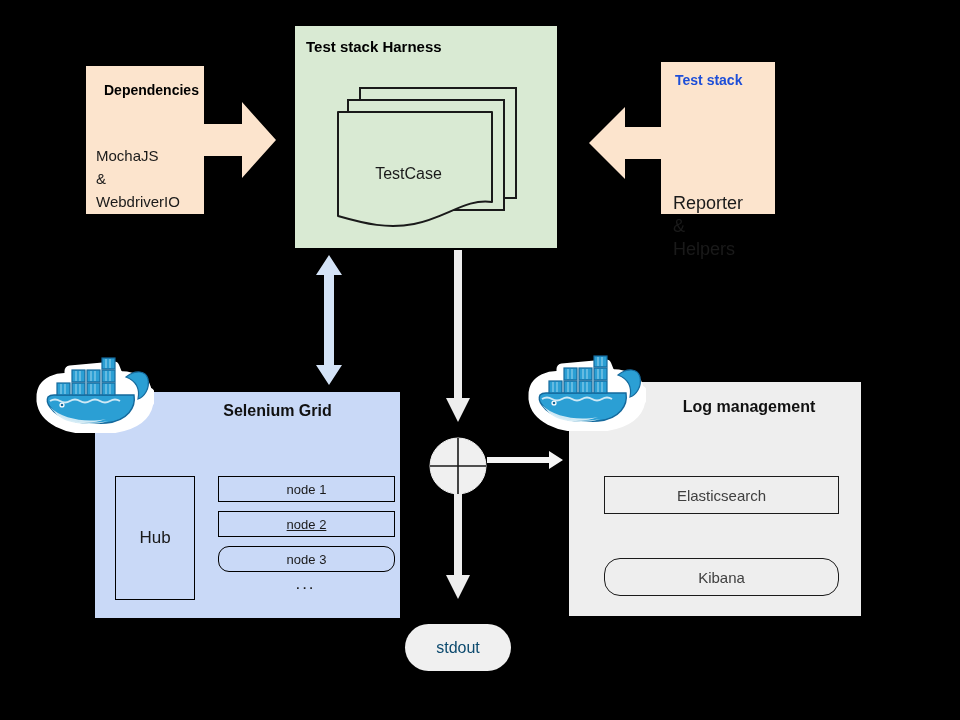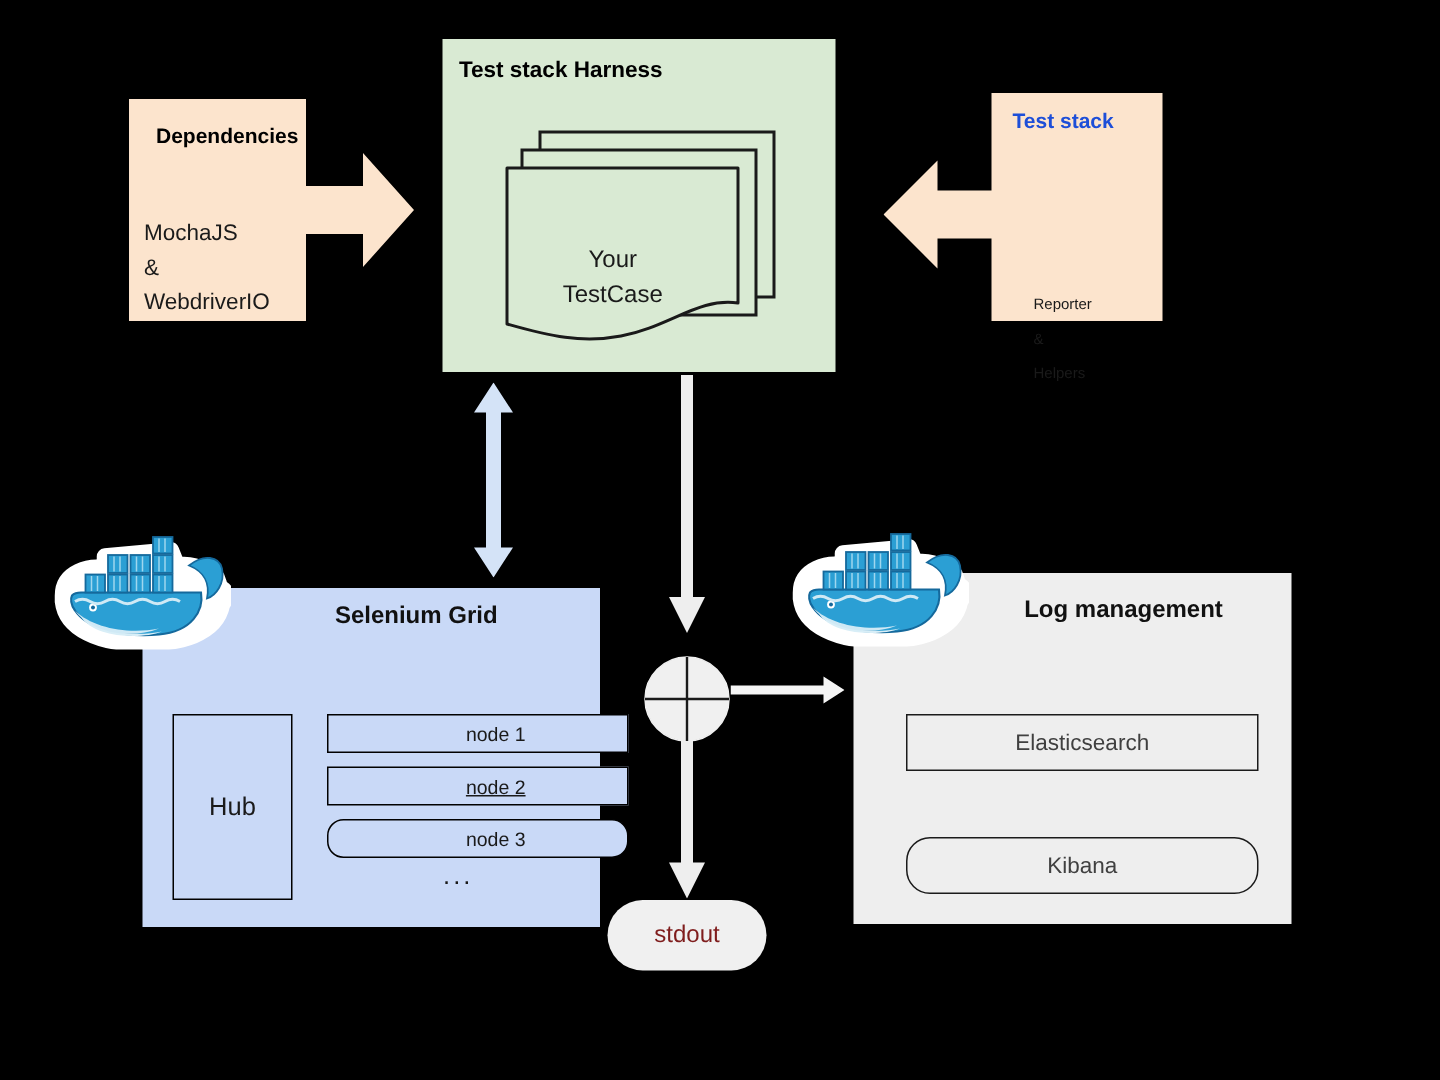--- a/index.html
+++ b/index.html
@@ -62,22 +62,22 @@
   #teststack-box {
     left: 661px; top: 62px; width: 114px; height: 152px;
     background: #fce4cd;
   }
   #teststack-title {
     position: absolute; left: 14px; top: 10px;
     font-size: 14px; font-weight: bold; color: #1d4ed8;
     white-space: nowrap;
   }
   #teststack-body {
-    position: absolute; left: 28px; top: 130px;
-    font-size: 10px; color: #1a1a1a; line-height: 23px;
+    position: absolute; left: 12px; top: 130px;
+    font-size: 18px; color: #1a1a1a; line-height: 23px;
   }
   #teststack-arrow {
     position: absolute; left: 589px; top: 105px;
     width: 74px; height: 76px;
   }
   
   #bidir-arrow { position: absolute; left: 314px; top: 255px; width: 30px; height: 130px; }
   #harness-down-arrow { position: absolute; left: 443px; top: 250px; width: 30px; height: 172px; }
   #junction-right-arrow { position: absolute; left: 487px; top: 450px; width: 76px; height: 20px; }
   #junction-down-arrow { position: absolute; left: 443px; top: 487px; width: 30px; height: 112px; }
@@ -100,21 +100,21 @@
   #hub-box {
     position: absolute; left: 20px; top: 84px; width: 78px; height: 122px;
     border: 1.5px solid #000; background: #c9d9f7;
     display: flex; align-items: center; justify-content: center;
     font-size: 17px; color: #1a1a1a;
   }
   .node-box {
     position: absolute; left: 123px; width: 175px; height: 24px;
     border: 1.5px solid #000; background: #c9d9f7;
     display: flex; align-items: center; justify-content: center;
-    font-size: 13px; color: #1a1a1a; padding-left: 24px;
+    font-size: 13px; color: #1a1a1a;
   }
   #node-1 { top: 84px; }
   #node-2 { top: 119px; text-decoration: underline; }
   #node-3 { top: 154px; border-radius: 11px; }
   #node-ellipsis {
     position: absolute; left: 123px; top: 182px; width: 175px;
     text-align: center; font-size: 17px; color: #1a1a1a; letter-spacing: 2px;
   }
   
   #log-box {
@@ -129,24 +129,24 @@
   .log-item {
     position: absolute; left: 35px; width: 233px; height: 36px;
     border: 1.5px solid #1a1a1a; background: #eeeeee;
     display: flex; align-items: center; justify-content: center;
     font-size: 15px; color: #404040;
   }
   #log-item-0 { top: 94px; }
   #log-item-1 { top: 176px; border-radius: 16px; }
   
   #stdout-box {
-    left: 405px; top: 600px; width: 106px; height: 47px;
+    left: 405px; top: 624px; width: 106px; height: 47px;
     background: #f0f0f0; border-radius: 24px;
     display: flex; align-items: center; justify-content: center;
-    font-size: 16px; color: #7f1d1d;
+    font-size: 16px; color: #0c4a6e;
   }
   
   .docker-logo { position: absolute; width: 118px; height: 76px; }
   #docker-logo-selenium { left: 36px; top: 357px; }
   #docker-logo-log     { left: 528px; top: 355px; }
 </style>
 </head>
 <body>
 
 <div id="canvas">
@@ -169,21 +169,20 @@
 
     <svg id="testcase-stack" viewBox="0 0 182 145">
 
       <path d="M24 2 H180 V112 H24 Z" fill="#d9ead3" stroke="#1a1a1a" stroke-width="2"></path>
 
       <path d="M12 14 H168 V124 H12 Z" fill="#d9ead3" stroke="#1a1a1a" stroke-width="2"></path>
 
       <path d="M2 26 H156 V116 C130 112 110 132 78 138 C52 143 30 138 2 130 Z" fill="#d9ead3" stroke="#1a1a1a" stroke-width="2" stroke-linejoin="round"></path>
     </svg>
     <div id="testcase-label">
-      <div>Your</div>
       <div>TestCase</div>
     </div>
   </div>
 
   <svg id="teststack-arrow" viewBox="0 0 74 76">
     <polygon points="74,22 36,22 36,2 0,38 36,74 36,54 74,54" fill="#fce4cd"></polygon>
   </svg>
 
   <div class="box" id="teststack-box">
     <div id="teststack-title">Test stack</div>

